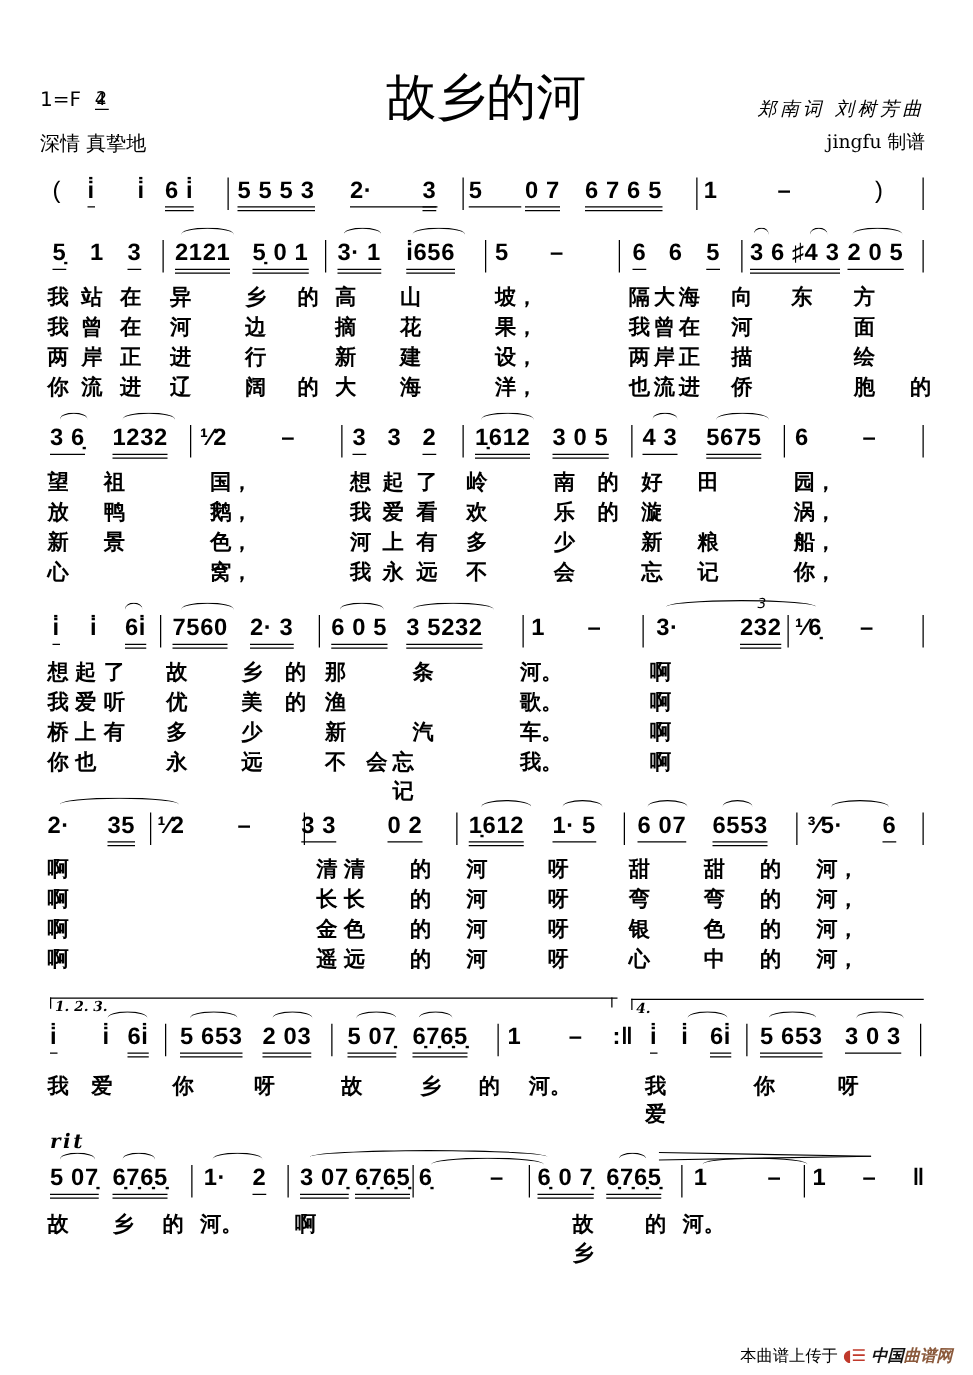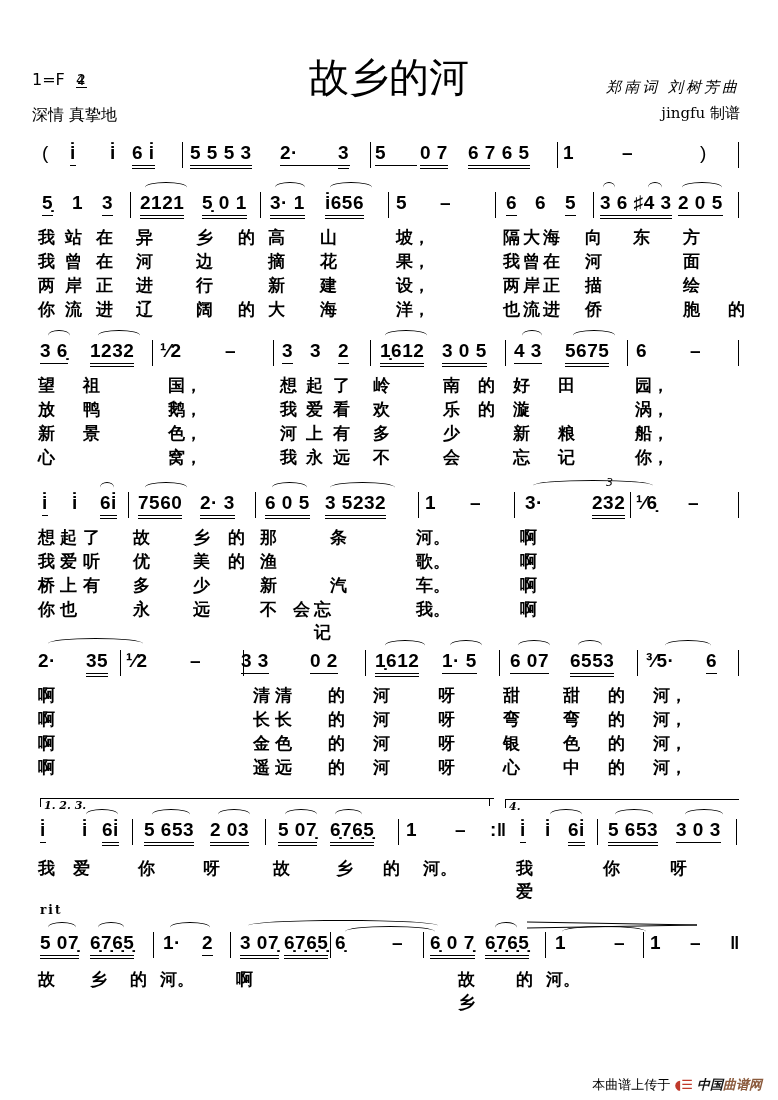--- a/index.html
+++ b/index.html
@@ -24,21 +24,21 @@
   .u1 { border-bottom:1.5px solid #000; padding-bottom:1px; }
   .u2 { border-bottom:4px double #000; padding-bottom:1px; }
   .lyr { position:absolute; left:38px; font-size:17px; font-weight:bold; font-family:"DejaVu Serif", serif; }
   .lyr span { position:absolute; top:0; }
   .slur { position:absolute; height:10px; border-top:1.3px solid #000; border-radius:50% 50% 0 0; }
   .footer { right:16px; top:1076px; font-size:13px; }
   .footer .logo { color:#c0392b; font-weight:bold; }
   .footer .brand1 { font-weight:bold; font-style:italic; color:#111; }
   .footer .brand2 { font-weight:bold; font-style:italic; color:#8b5a3c; }
   .volta { position:absolute; border-top:1px solid #000; border-left:1px solid #000; height:8px; font-size:11px; font-style:italic; font-weight:bold; padding-left:3px; font-family:"DejaVu Serif", serif; }
-  .rit { left:40px; top:903px; font-size:12px; font-weight:bold; font-family:"DejaVu Serif", serif; letter-spacing:2px; }
+  .rit { left:40px; top:903px; font-size:16px; font-style:italic; font-weight:bold; font-family:"DejaVu Serif", serif; letter-spacing:2px; }
 </style>
 </head>
 <body>
 
 <div class="abs title">故乡的河</div>
 <div class="abs key">
   <span>1=F</span>
   <span class="frac">
     <span class="n">2</span>
     <span>4</span>

